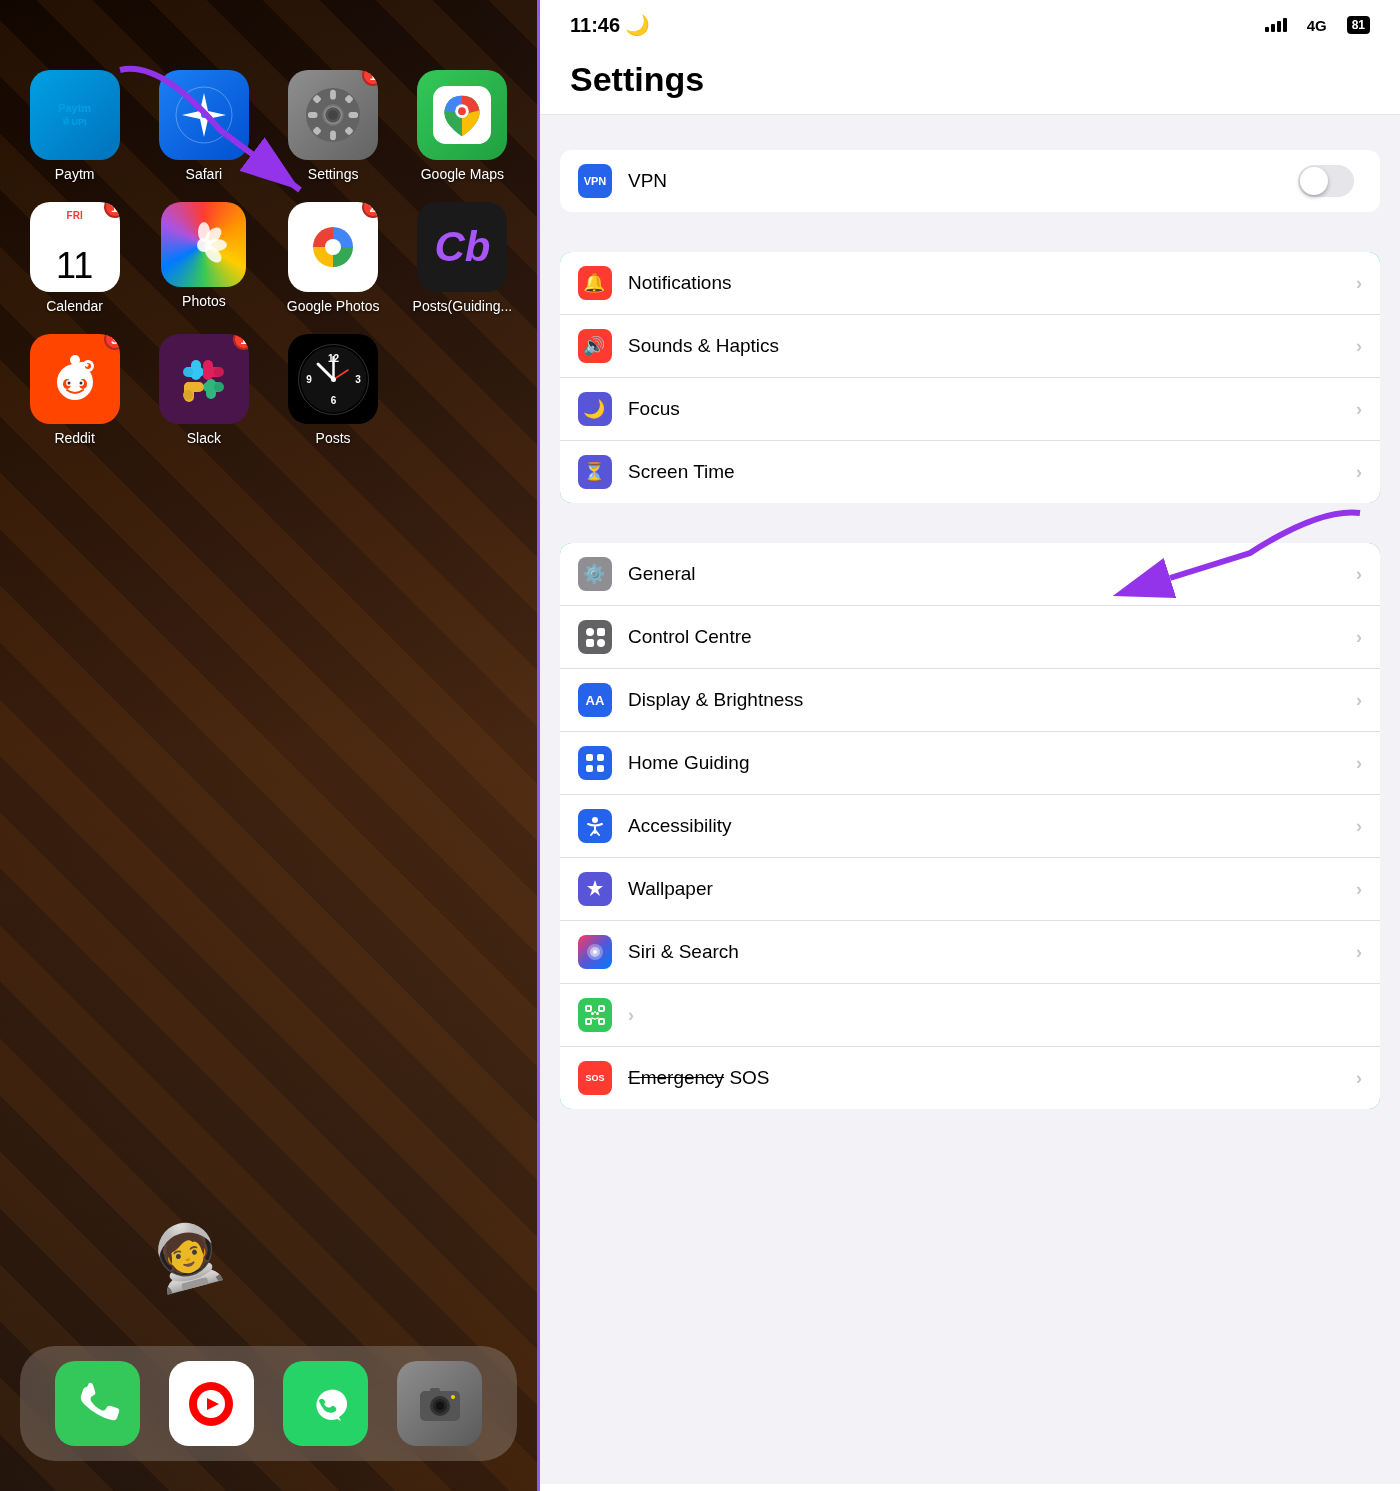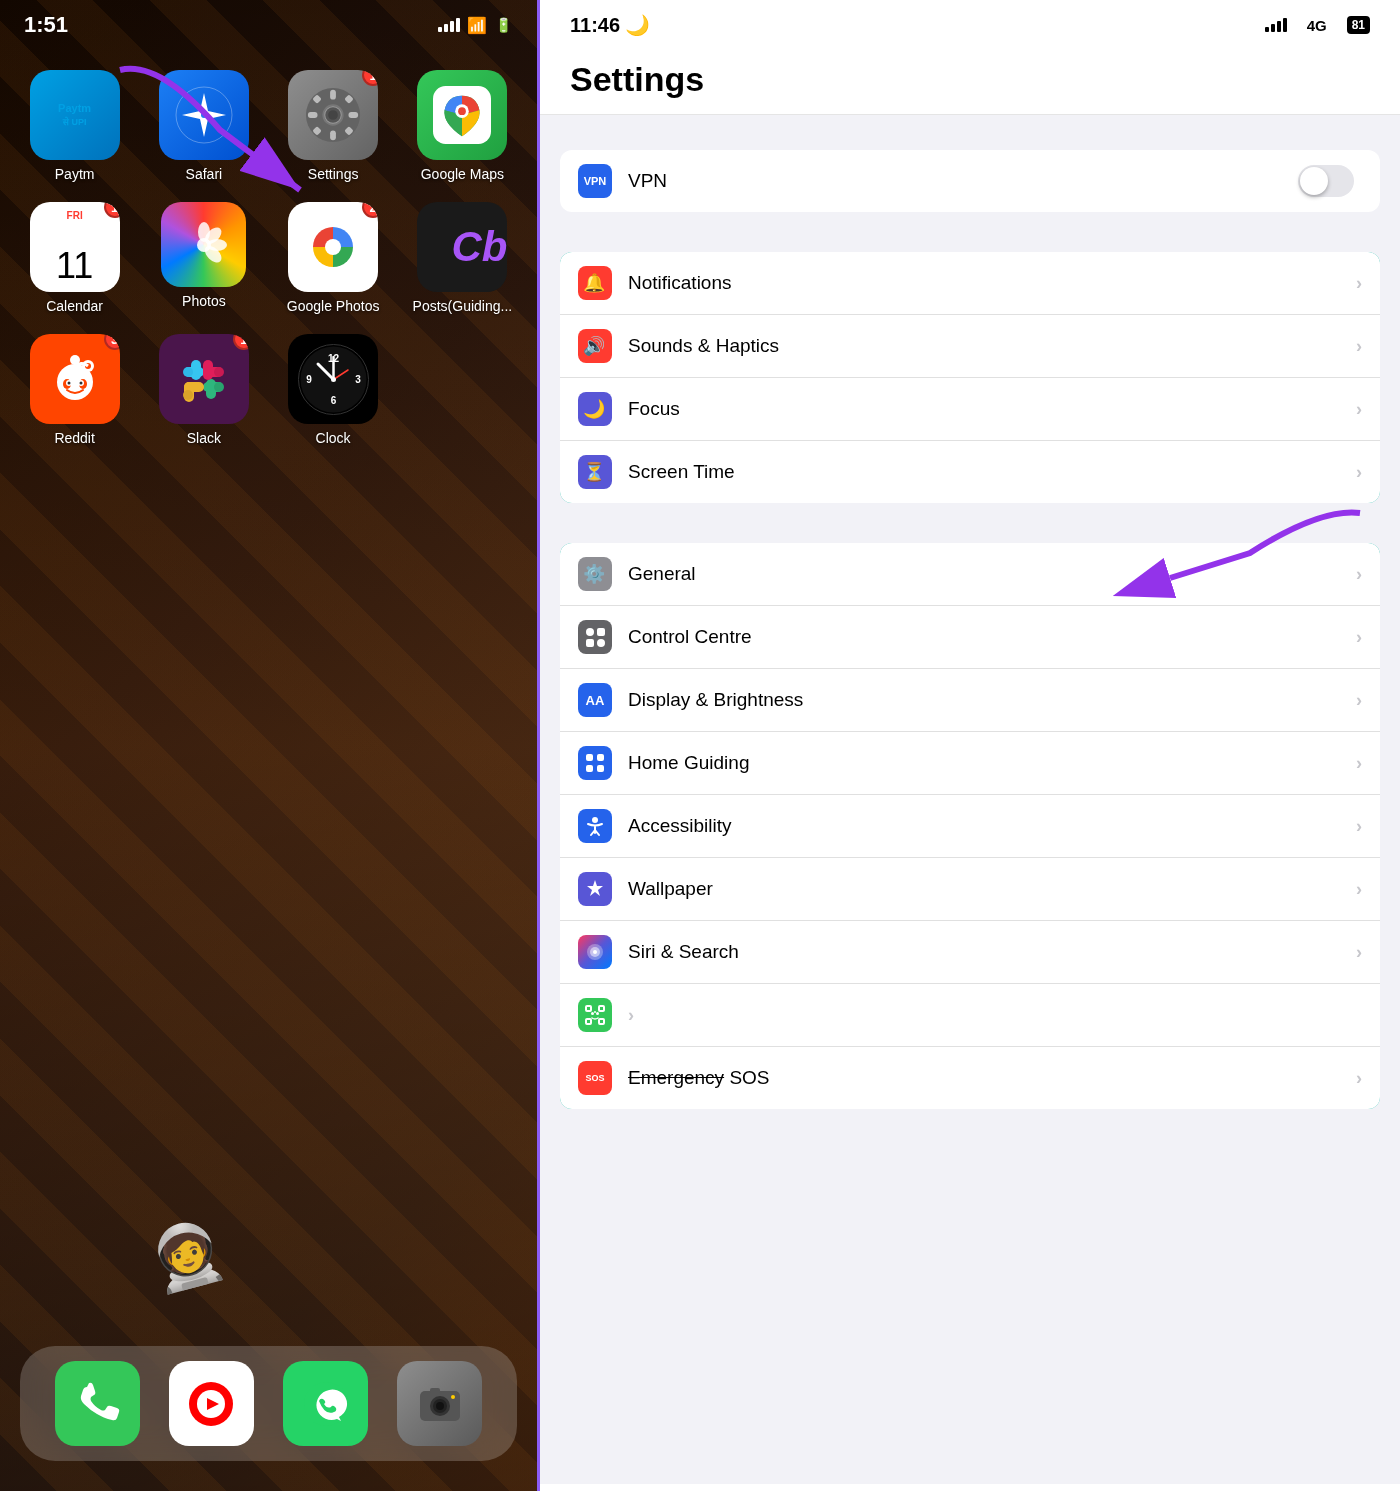--- a/index.html
+++ b/index.html
@@ -145,21 +145,21 @@
       font-weight: 400;
     }
 
     
     .paytm-icon { background: linear-gradient(135deg, #00a0e3, #0072bc); }
     .safari-icon { background: linear-gradient(135deg, #1c7ff5, #0050d0); }
     .settings-icon { background: linear-gradient(135deg, #8e8e8e, #636363); }
     .maps-icon { background: linear-gradient(135deg, #34c759, #20a040); }
     .calendar-icon { background: white; }
     .gphotos-icon { background: white; }
-    .posts-icon { background: #1a1a1a; justify-content: flex-end; }
+    .posts-icon { background: #1a1a1a; }
     .reddit-icon { background: #ff4500; }
     .slack-icon { background: #4a154b; }
 
     
     .arrow-annotation {
       position: absolute;
       top: 50px;
       left: 100px;
       z-index: 20;
     }
@@ -417,33 +417,20 @@
       align-items: center;
       justify-content: center;
     }
   </style>
 </head>
 <body>
 
 <div class="left-panel">
   <div class="home-bg"></div>
 
-  <div class="status-bar-left">
-    <span class="status-time">1:51</span>
-    <div class="status-icons-left">
-      <div class="signal-bars">
-        <div class="signal-bar" style="height:5px;"></div>
-        <div class="signal-bar" style="height:8px;"></div>
-        <div class="signal-bar" style="height:11px;"></div>
-        <div class="signal-bar" style="height:14px;"></div>
-      </div>
-      <span class="wifi-icon">📶</span>
-      <span class="battery-icon">🔋</span>
-    </div>
-  </div>
 
   <div class="arrow-annotation">
     <svg width="250" height="180" viewBox="0 0 250 180">
       <defs>
         <marker id="arrowhead" markerWidth="10" markerHeight="7" refX="10" refY="3.5" orient="auto">
           <polygon points="0 0, 10 3.5, 0 7" fill="#9333ea"></polygon>
         </marker>
       </defs>
       <path d="M 20,20 Q 60,10 120,80 L 200,140" stroke="#9333ea" stroke-width="6" fill="none" marker-end="url(#arrowhead)"></path>
     </svg>
@@ -612,21 +599,21 @@
           <text x="13" y="41" text-anchor="middle" fill="white" font-size="10" font-weight="600">9</text>
 
           <line x1="37.5" y1="37.5" x2="22" y2="22" stroke="white" stroke-width="3" stroke-linecap="round"></line>
 
           <line x1="37.5" y1="37.5" x2="37.5" y2="15" stroke="white" stroke-width="2.5" stroke-linecap="round"></line>
 
           <line x1="37.5" y1="37.5" x2="52" y2="28" stroke="#ff3b30" stroke-width="1.5" stroke-linecap="round"></line>
           <circle cx="37.5" cy="37.5" r="2.5" fill="white"></circle>
         </svg>
       </div>
-      <span class="app-label">Clock</span>
+      <span class="app-label">Posts</span>
     </div>
 
   </div>
 
   <div class="character">🧑‍🚀</div>
 
   <div class="dock">
     <div class="dock-icon phone-icon">
       <svg width="50" height="50" viewBox="0 0 50 50">
         <path d="M15,8 Q12,8 11,11 L9,17 Q8,21 12,25 Q18,31 25,35 Q32,39 36,40 L40,41 Q44,42 45,39 L47,33 Q48,30 45,29 L39,27 Q36,26 35,28 L33,31 Q31,32 29,31 Q23,28 19,22 Q18,20 19,18 L22,16 Q24,15 23,12 L21,6 Q20,3 17,4 Z" fill="white"></path>

